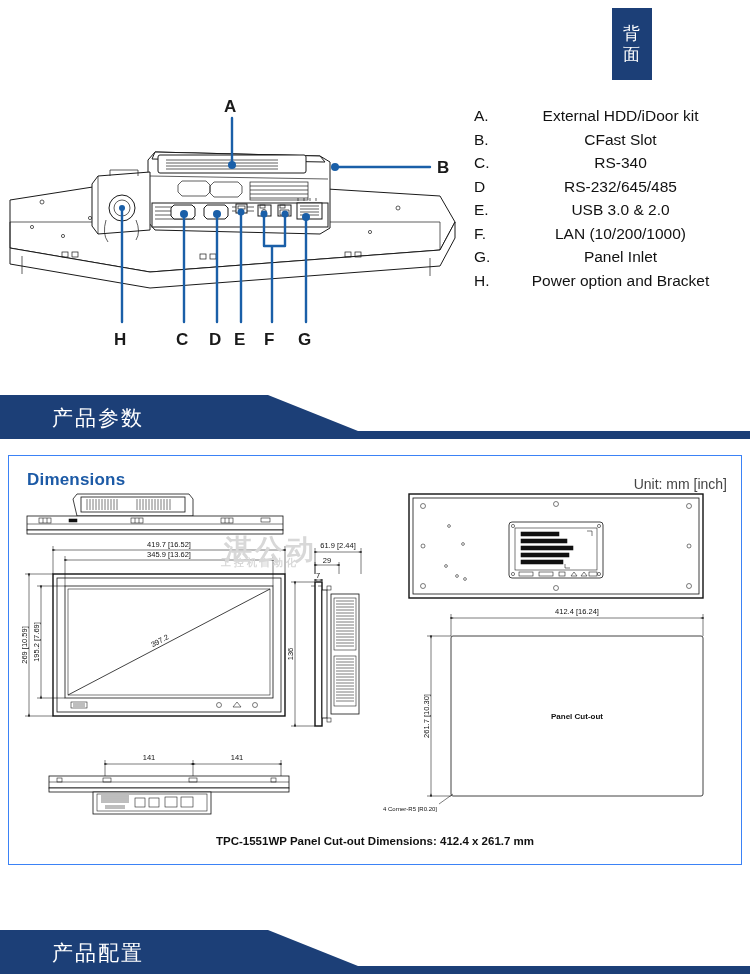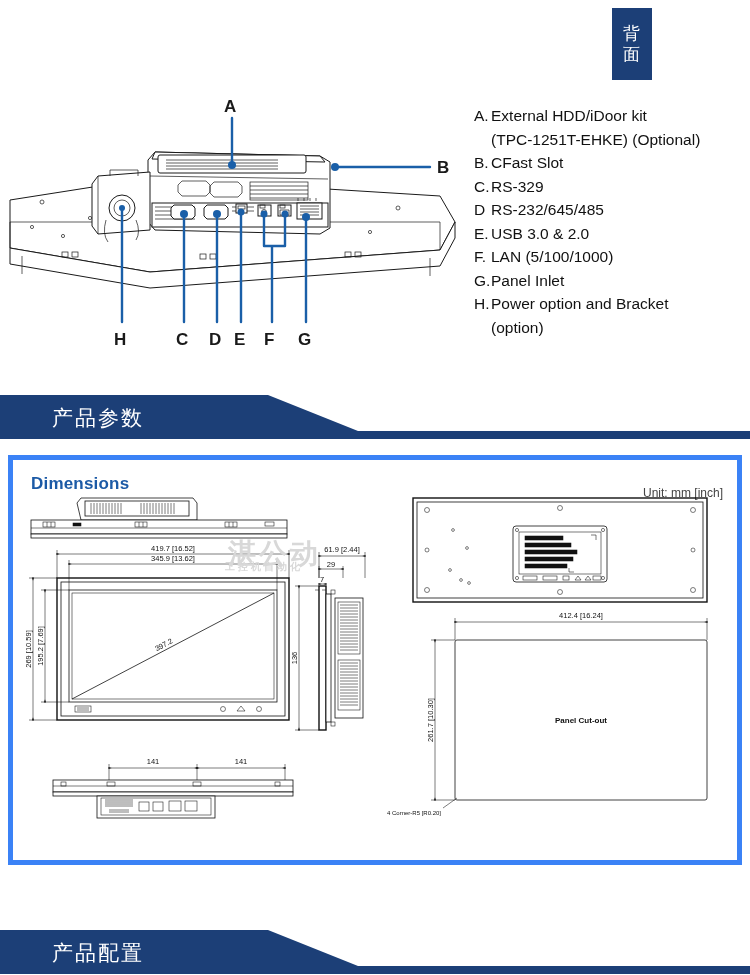--- a/index.html
+++ b/index.html
@@ -30,21 +30,21 @@
 
   .legend {
     position:absolute; top:104px; left:474px;
     width:276px;
     font-size:15.5px;
     line-height:1.52;
     color:#111;
   }
   .legend-row { display:flex; }
   .legend-key { width:17px; flex:0 0 17px; }
-  .legend-txt { flex:1 1 auto; }
+  .legend-txt { flex:1 1 auto;text-align:center; }
   .legend-cont { padding-left:17px; }
 
   
   .illus { position:absolute; top:100px; left:0; width:460px; height:260px; }
   .illus svg { display:block; }
 
   
   .banner {
     position:relative; width:750px; height:44px;
     overflow:hidden;
@@ -57,31 +57,31 @@
   .banner .label {
     position:absolute; left:52px; top:9px;
     color:#ffffff; font-size:21px; letter-spacing:2px;
   }
 
   
   .dim-panel {
     position:relative;
     margin:16px 8px 0 8px;
     width:734px; height:410px;
-    border:5px solid #3b82f6;
+    border:1px solid #3b82f6;
     background:#fff;
   }
   .dim-title {
     position:absolute; left:18px; top:14px;
     font-size:17px; font-weight:bold; color:#1c5aa6;
     letter-spacing:.2px;
   }
   .dim-unit {
-    position:absolute; right:14px; top:26px;
-    font-size:12px; color:#444;
+    position:absolute; right:14px; top:20px;
+    font-size:14px; color:#444;
   }
   .dim-caption {
     position:absolute; left:0; right:0; bottom:17px;
     text-align:center;
     font-size:11.5px; font-weight:bold; color:#111;
   }
   .dim-svg { position:absolute; left:0; top:30px; }
 
   .wm {
     position:absolute; font-family:"DejaVu Sans", sans-serif;
@@ -228,51 +228,49 @@
       <circle class="caldot" cx="306" cy="117" r="4"></circle>
       <text class="caltxt" x="298" y="245">G</text>
     </svg>
   </div>
 
   <div class="legend">
     <div class="legend-row">
       <div class="legend-key">A.</div>
       <div class="legend-txt">External HDD/iDoor kit</div>
     </div>
-    <div class="legend-cont">(TPC-1251T-EHKE) (Optional)</div>
 
     <div class="legend-row">
       <div class="legend-key">B.</div>
       <div class="legend-txt">CFast Slot</div>
     </div>
     <div class="legend-row">
       <div class="legend-key">C.</div>
-      <div class="legend-txt">RS-329</div>
+      <div class="legend-txt">RS-340</div>
     </div>
     <div class="legend-row">
       <div class="legend-key">D</div>
       <div class="legend-txt">RS-232/645/485</div>
     </div>
     <div class="legend-row">
       <div class="legend-key">E.</div>
       <div class="legend-txt">USB 3.0 &amp; 2.0</div>
     </div>
     <div class="legend-row">
       <div class="legend-key">F.</div>
-      <div class="legend-txt">LAN (5/100/1000)</div>
+      <div class="legend-txt">LAN (10/200/1000)</div>
     </div>
     <div class="legend-row">
       <div class="legend-key">G.</div>
       <div class="legend-txt">Panel Inlet</div>
     </div>
     <div class="legend-row">
       <div class="legend-key">H.</div>
       <div class="legend-txt">Power option and Bracket</div>
     </div>
-    <div class="legend-cont">(option)</div>
   </div>
 </div>
 
 <div class="banner">
   <div class="bg2"></div>
   <div class="label">产品参数</div>
 </div>
 
 <div class="dim-panel">
 
@@ -516,18 +514,19 @@
 
         <path class="dt" d="M444,308 L430,318"></path>
         <text class="txs" x="428" y="325" text-anchor="end">4 Corner-R5 [R0.20]</text>
       </g>
     </svg>
   </div>
 
   <div class="wm" style="left:215px; top:75px;">湛公动</div>
   <div class="wm" style="left:212px; top:100px; font-size:10px;">工控机自动化</div>
 
+  <div class="dim-caption">TPC-1551WP Panel Cut-out Dimensions: 412.4 x 261.7 mm</div>
 </div>
 
 <div class="banner bottom-banner">
   <div class="bg2"></div>
   <div class="label">产品配置</div>
 </div>
 
 </body></html>

